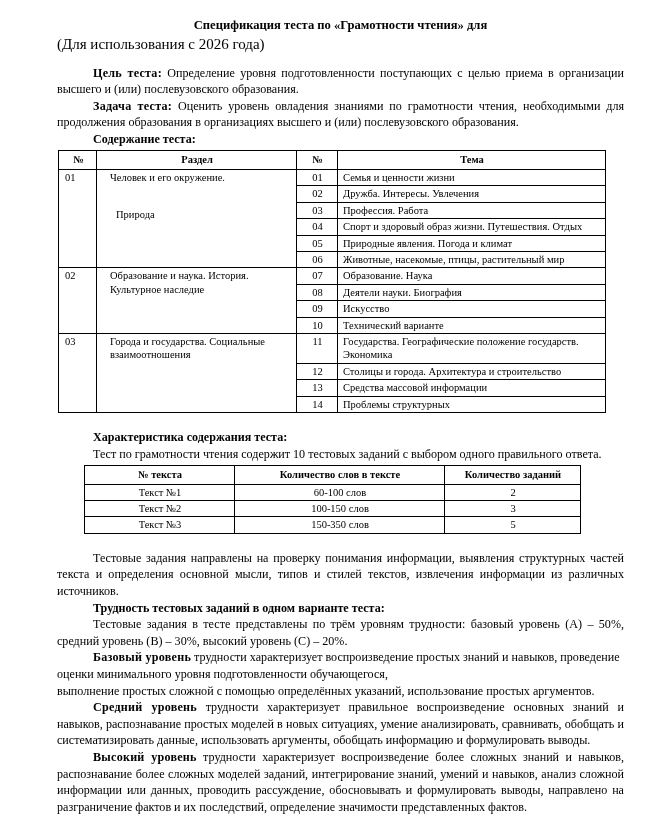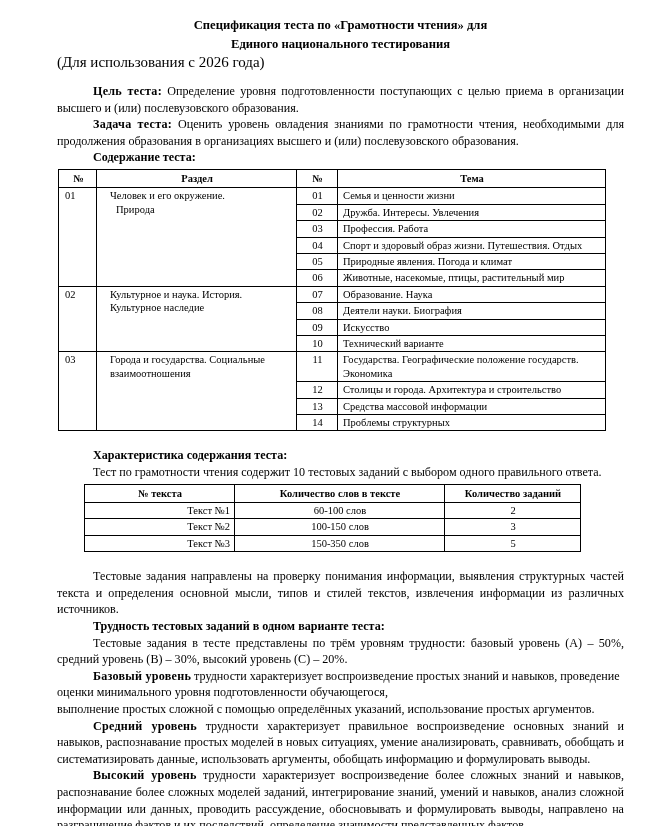--- a/index.html
+++ b/index.html
@@ -86,43 +86,42 @@
     margin: 3px 0 0 1px;
   }
   #content-table .c-num { width: 27px; text-align: left; padding-left: 6px; }
   #content-table .c-sec { width: 190px; }
   #content-table .c-tnum { width: 31px; text-align: center; }
   #content-table th.c-num,
   #content-table th.c-tnum { text-align: center; }
   #content-table td.c-tnum { text-align: center; }
   #content-table .sec-text { padding-left: 13px; }
   #content-table .sec-text .l2 { display: block; }
-  #content-table .sec-indent1 .l2 { padding-left: 6px; }
+  #content-table .sec-indent1 .l2 { padding-left: 6px; margin-top: 24px; }
   
   #texts-table {
     width: 497px;
     margin: 3px 16px 0 27px;
     font-size: 10.5px;
   }
   #texts-table th { text-align: center; }
-  #texts-table .t-no { width: 140px; text-align: right; padding-left: 5px; }
+  #texts-table .t-no { width: 140px; text-align: center; padding-left: 5px; }
   #texts-table .t-words { width: 200px; text-align: center; }
   #texts-table .t-count { text-align: center; }
   #texts-table th.t-no { text-align: center; }
   .spacer-12 { height: 12px; }
   .spacer-16 { height: 16px; }
 </style>
 </head>
 <body>
 
 <div class="page">
 
   <div>
     <div class="doc-title">Спецификация теста по «Грамотности чтения» для</div>
-    <div class="doc-title">Единого национального тестирования</div>
     <div class="doc-subtitle">(Для использования с 2026 года)</div>
   </div>
 
   <div class="spacer-12"></div>
 
   <p class="body-par"><span class="lead spaced">Цель теста:</span><span> Определение уровня подготовленности поступающих с целью приема в организации высшего и (или) послевузовского образования.</span></p>
 
   <p class="body-par"><span class="lead spaced">Задача теста:</span><span> Оценить уровень овладения знаниями по грамотности чтения, необходимыми для продолжения образования в организациях высшего и (или) послевузовского образования.</span></p>
 
   <p class="section-head">Содержание теста:</p>
@@ -158,21 +157,21 @@
         <tr>
           <td class="c-tnum">05</td>
           <td class="c-topic">Природные явления. Погода и климат</td>
         </tr>
         <tr>
           <td class="c-tnum">06</td>
           <td class="c-topic">Животные, насекомые, птицы, растительный мир</td>
         </tr>
         <tr>
           <td class="c-num" rowspan="4">02</td>
-          <td class="c-sec sec-text" rowspan="4"><span class="l1">Культурное и наука. История.</span><span class="l2">Культурное наследие</span></td>
+          <td class="c-sec sec-text" rowspan="4"><span class="l1">Образование и наука. История.</span><span class="l2">Культурное наследие</span></td>
           <td class="c-tnum">07</td>
           <td class="c-topic">Образование. Наука</td>
         </tr>
         <tr>
           <td class="c-tnum">08</td>
           <td class="c-topic">Деятели науки. Биография</td>
         </tr>
         <tr>
           <td class="c-tnum">09</td>
           <td class="c-topic">Искусство</td>

